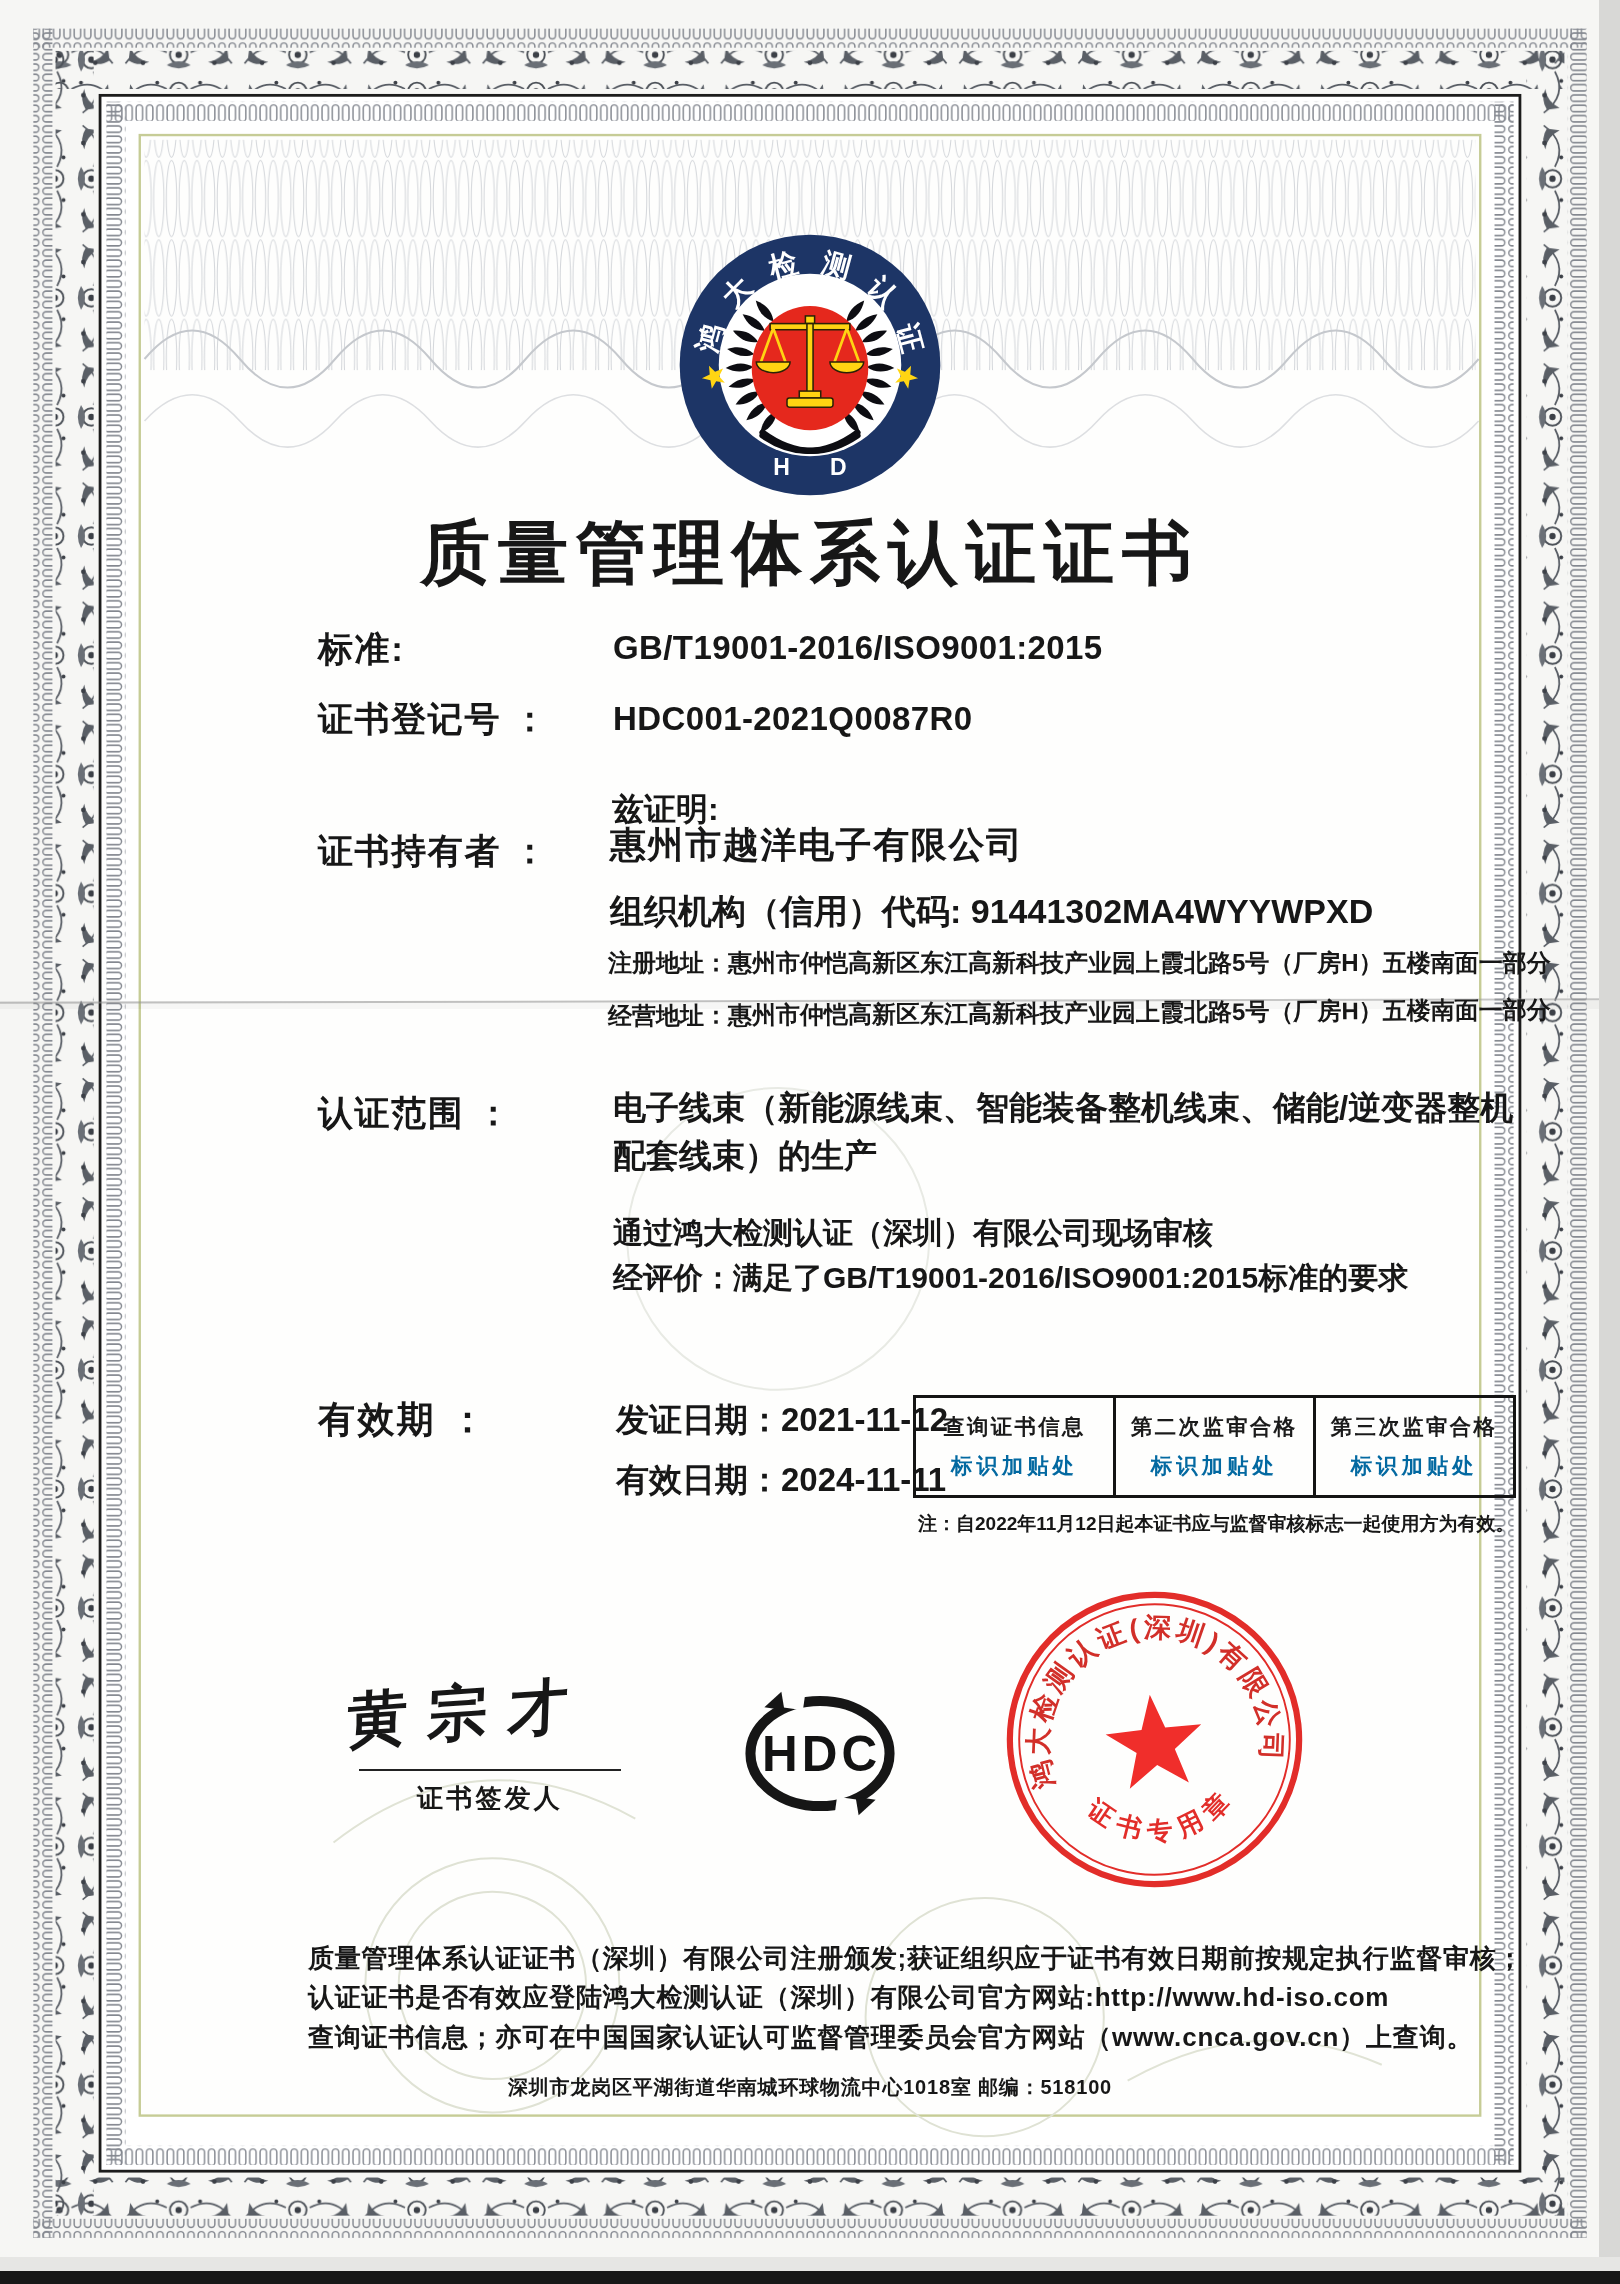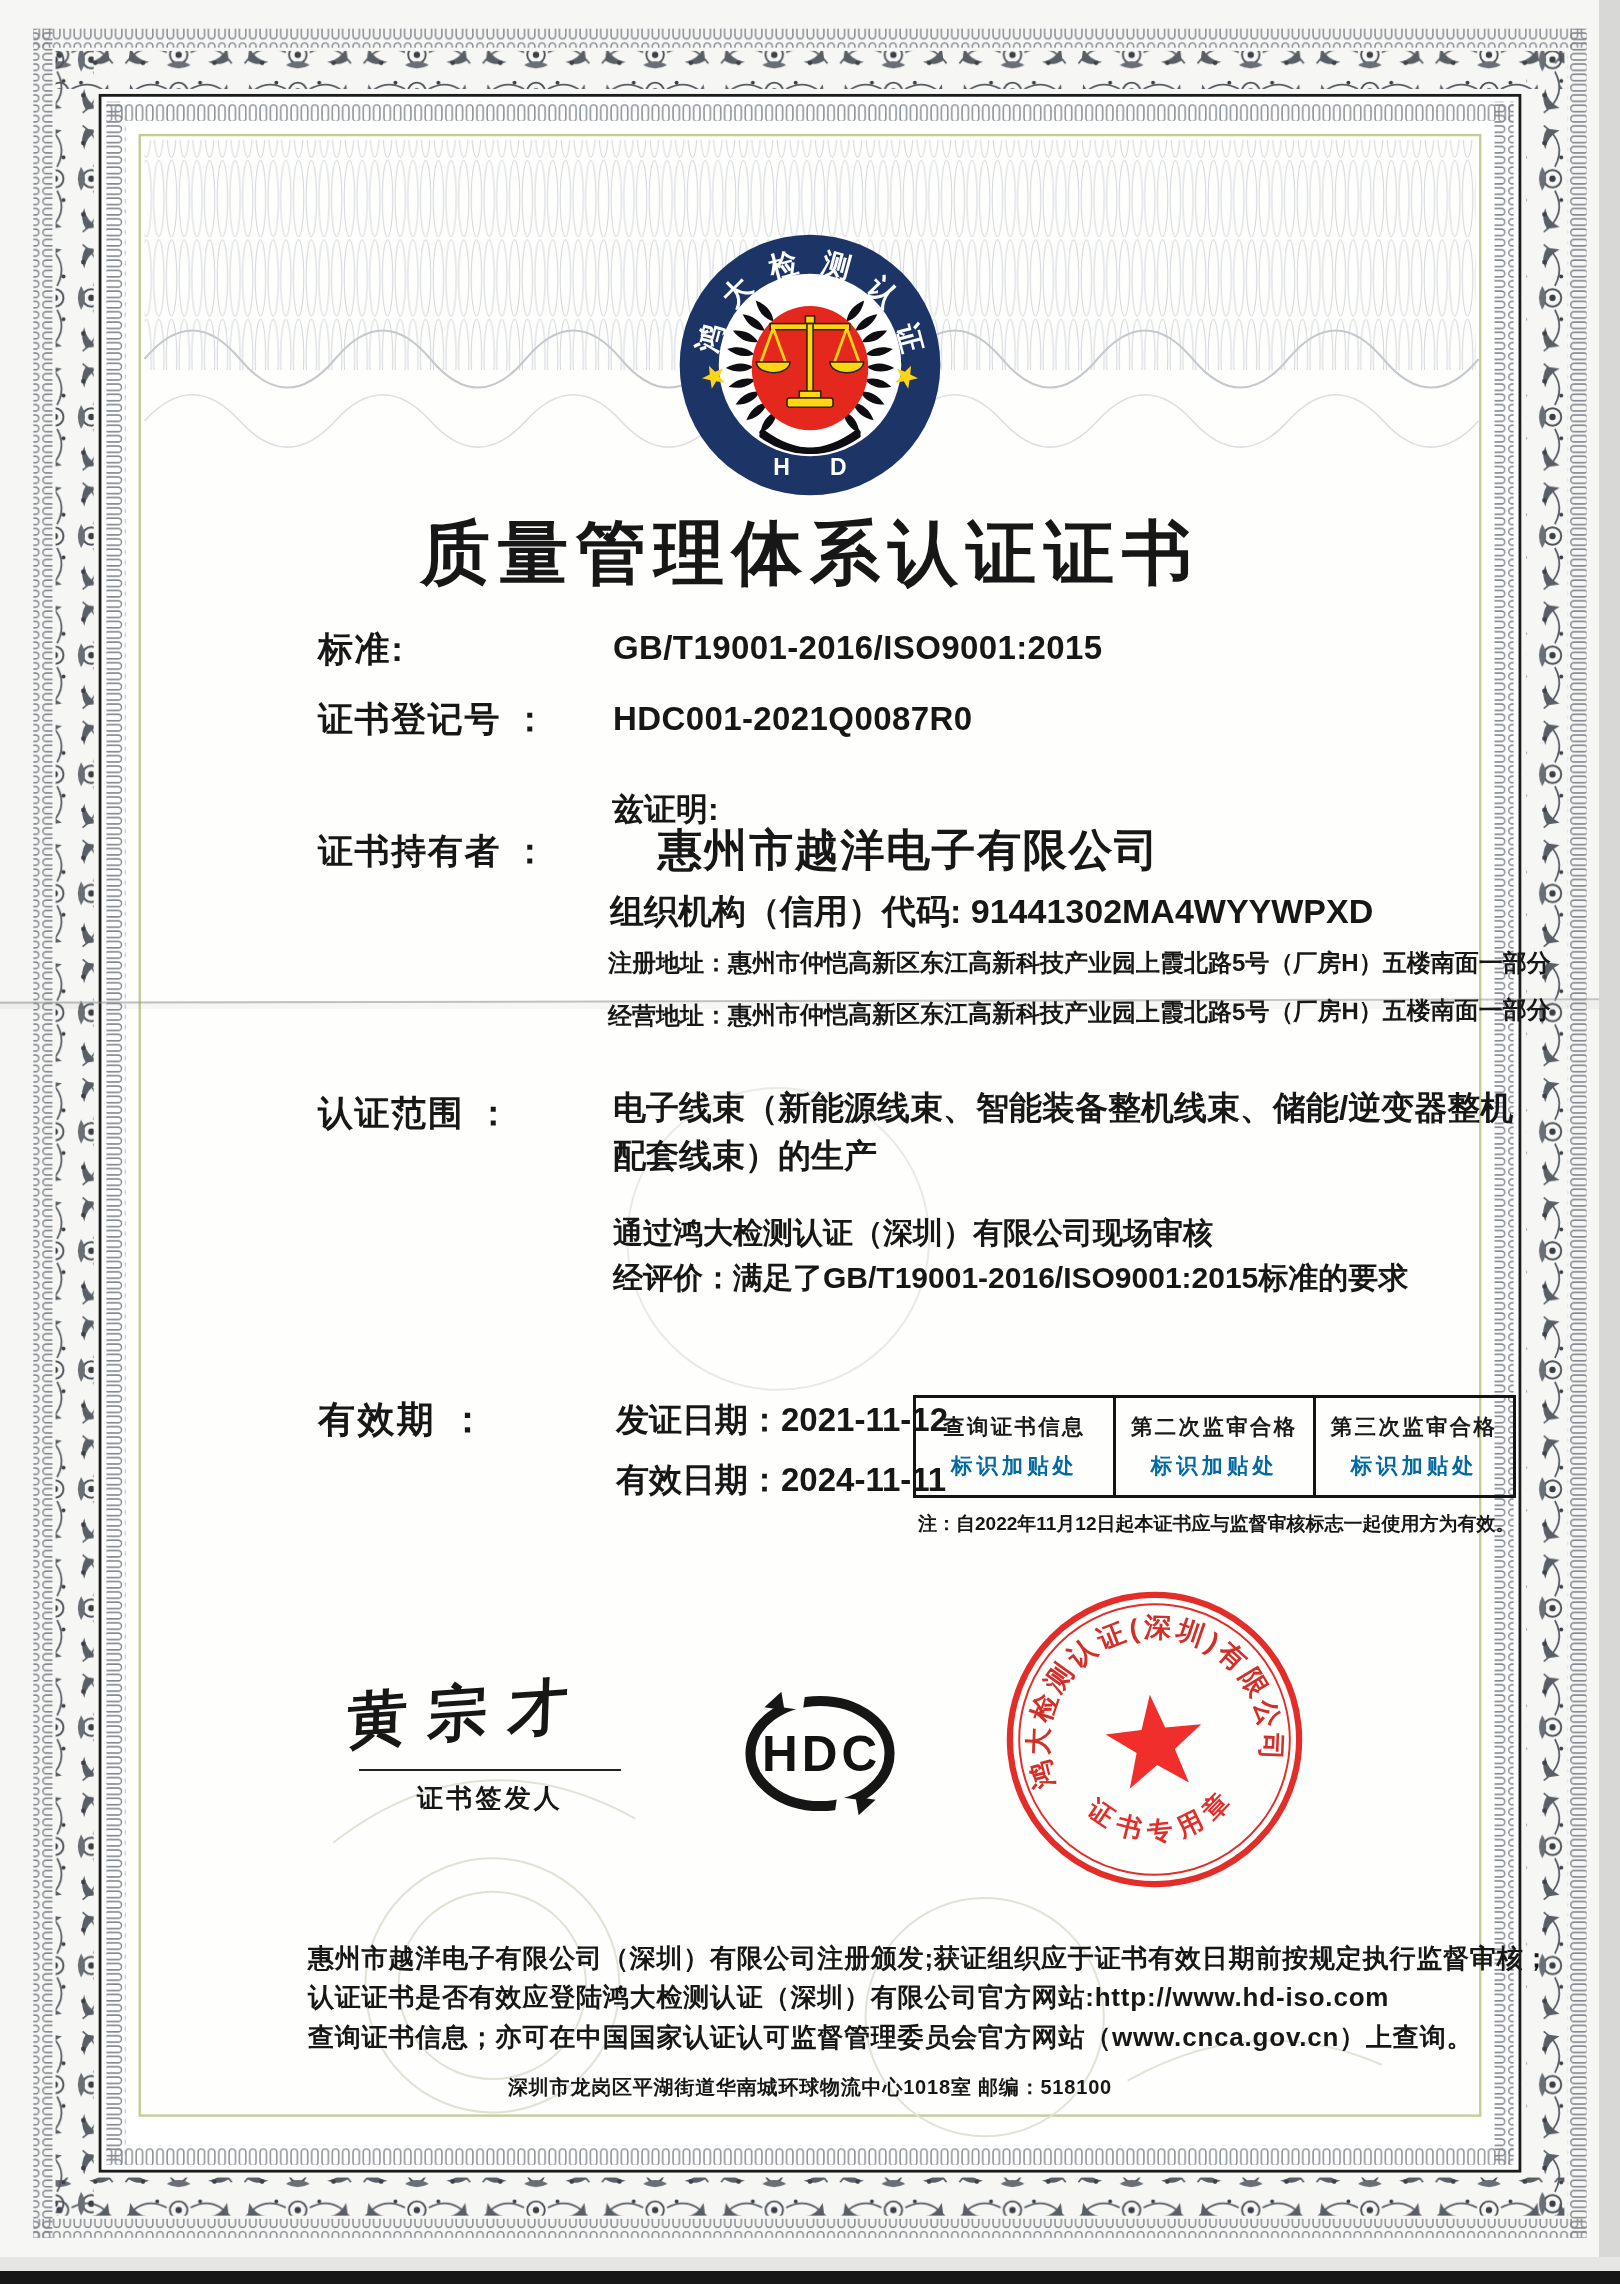--- a/index.html
+++ b/index.html
@@ -3,21 +3,21 @@
 <meta charset="utf-8">
 <style>
   html,body{margin:0;padding:0;}
   body{width:1620px;height:2284px;position:relative;background:#f6f6f4;
        font-family:"Liberation Sans",sans-serif;color:#161616;overflow:hidden;}
   .abs{position:absolute;}
   .t{position:absolute;white-space:nowrap;color:#171717;font-weight:bold;}
   .title{font-size:70px;letter-spacing:8px;text-align:center;}
   .lbl{font-size:35px;letter-spacing:1.6px;}
   .val{font-size:33px;letter-spacing:0.4px;}
-  .holder{font-size:44px;letter-spacing:1.6px;margin-left:48px;}
+  .holder{font-size:36px;letter-spacing:1.6px;}
   .orgline{font-size:34px;}
   .addr{font-size:24px;}
   .scope{font-size:33px;}
   .audit{font-size:30px;}
   .dateline{font-size:33px;}
   .validlbl{font-size:37px;letter-spacing:2.4px;}
   .note{font-size:19px;}
   .boxes{position:absolute;left:913px;top:1395px;display:flex;}
   .abox{width:197px;height:97px;border:3.2px solid #141414;background:rgba(255,255,255,0);
         text-align:center;font-weight:bold;font-family:"Liberation Serif",serif;}
@@ -253,17 +253,17 @@
     <polygon fill="#ef1f1c" points="200,142 215.3,186 261.8,186.9 224.7,215 238.2,259.6 200,233 161.8,259.6 175.3,215 138.2,186.9 184.7,186"></polygon>
     <text class="stamp-ring" fill="#cf201a">
       <textPath href="#sealTopArc" startOffset="50%" text-anchor="middle">鸿大检测认证(深圳)有限公司</textPath>
     </text>
     <text class="stamp-bot" fill="#e01e1a">
       <textPath href="#sealBotArc" startOffset="50%" text-anchor="middle">证书专用章</textPath>
     </text>
   </svg>
 </div>
 
-<div class="t footer" style="left:308px;top:1938px;">惠州市越洋电子有限公司（深圳）有限公司注册颁发;获证组织应于证书有效日期前按规定执行监督审核；</div>
+<div class="t footer" style="left:308px;top:1938px;">质量管理体系认证证书（深圳）有限公司注册颁发;获证组织应于证书有效日期前按规定执行监督审核；</div>
 <div class="t footer" style="left:308px;top:1977px;">认证证书是否有效应登陆鸿大检测认证（深圳）有限公司官方网站:http://www.hd-iso.com</div>
 <div class="t footer" style="left:308px;top:2017px;">查询证书信息；亦可在中国国家认证认可监督管理委员会官方网站（www.cnca.gov.cn）上查询。</div>
 <div class="t footaddr" style="left:143px;top:2074px;width:1334px;">深圳市龙岗区平湖街道华南城环球物流中心1018室  邮编：518100</div>
 
 
 </body></html>

